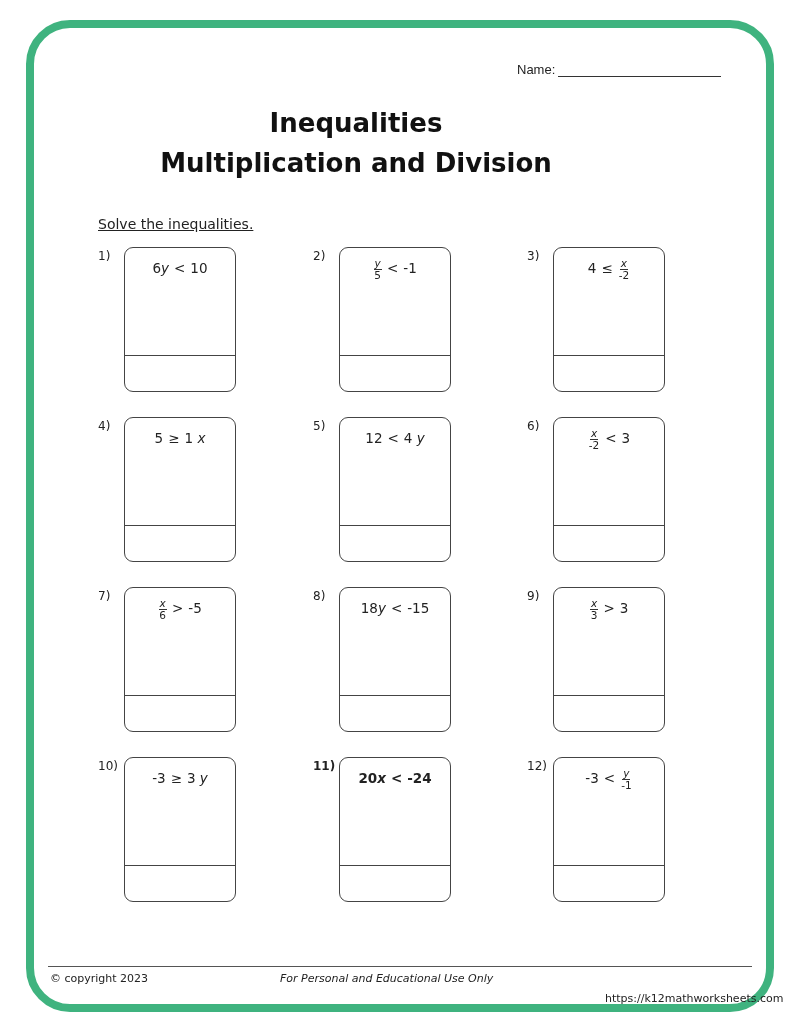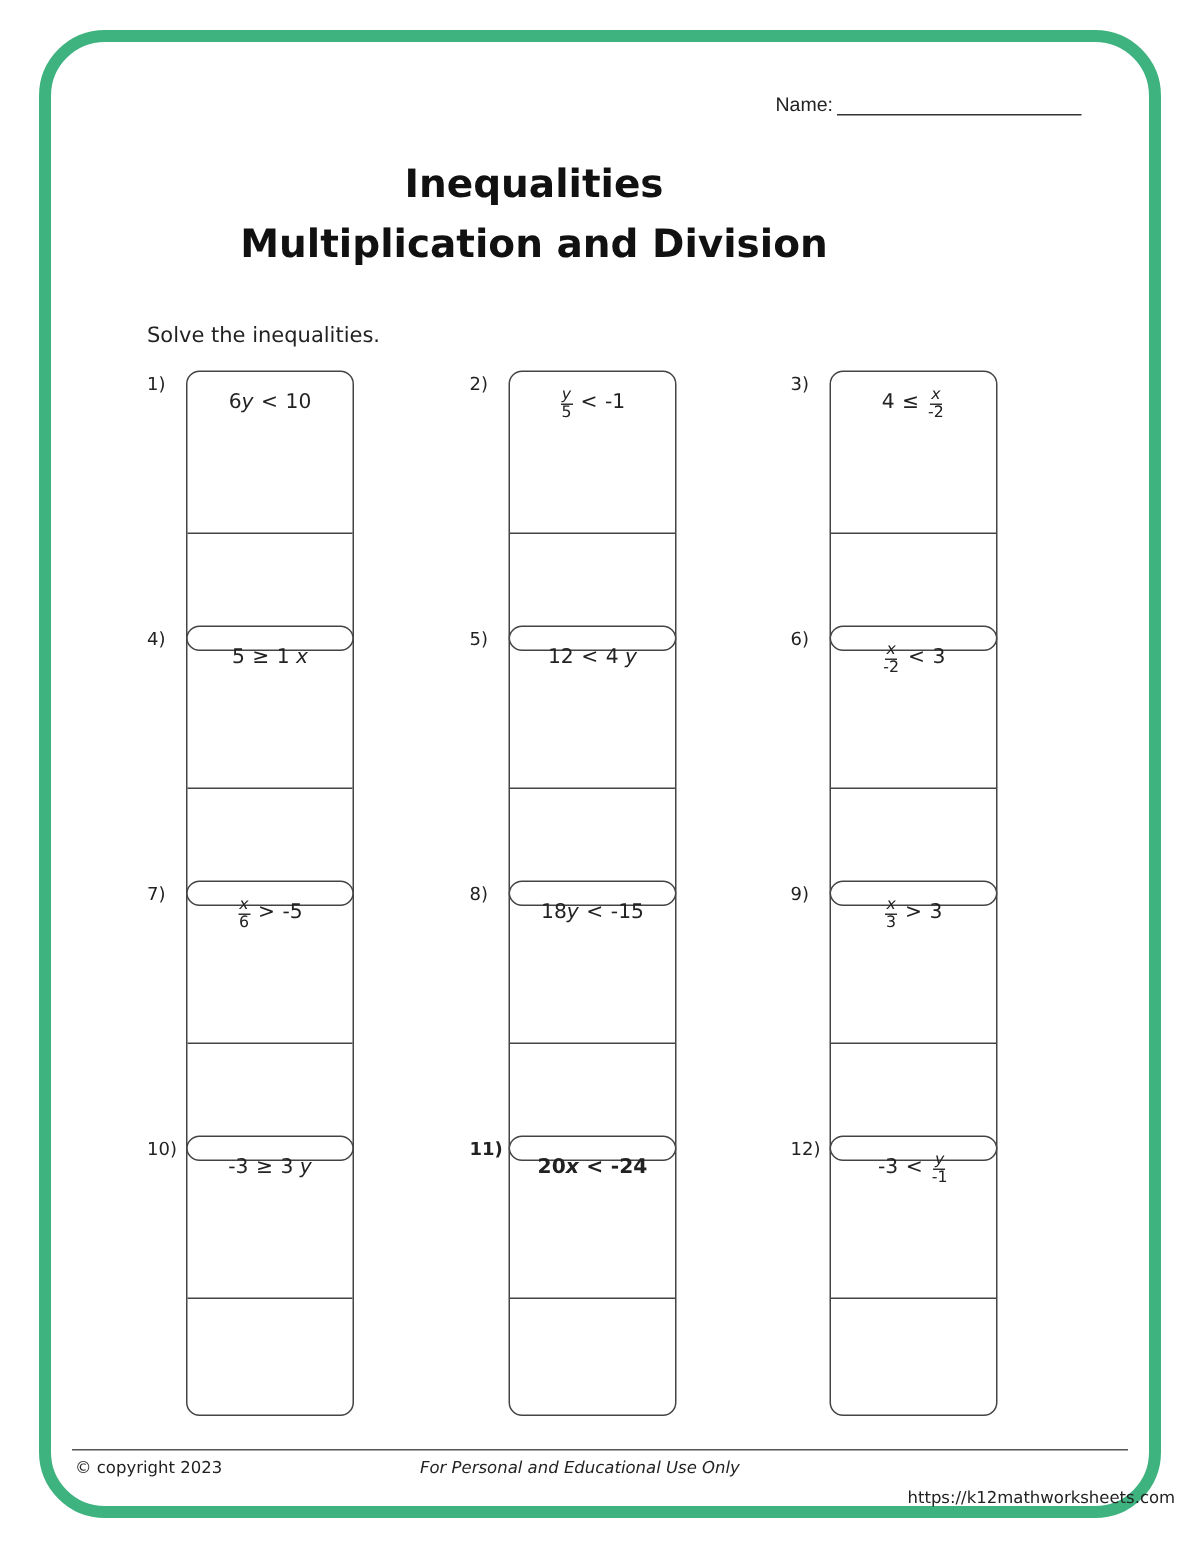--- a/index.html
+++ b/index.html
@@ -8,24 +8,24 @@
     .frame { position: absolute; left: 26px; top: 20px; width: 748px; height: 992px;
              box-sizing: border-box; border: 8px solid #3fb37f; border-radius: 44px; }
     .name-line { position: absolute; left: 517px; top: 62px; font-size: 13px; color: #222;
                  font-family: "Liberation Sans", sans-serif; display: flex; align-items: flex-end; }
     .name-line .blank { display: inline-block; width: 163px; border-bottom: 1px solid #333; margin-left: 3px; height: 14px; }
     .title { position: absolute; left: 0; width: 712px; text-align: center; font-weight: bold;
              font-family: "DejaVu Sans", sans-serif; color: #111; }
     .title.t1 { top: 108px; font-size: 26px; }
     .title.t2 { top: 148px; font-size: 26px; }
     .instructions { position: absolute; left: 98px; top: 216px; font-size: 14px; color: #222;
-                    font-family: "DejaVu Sans", sans-serif; }
+                    font-family: "DejaVu Sans", sans-serif; text-decoration: underline; }
     .problem { position: absolute; width: 170px; height: 150px; }
     .pnum { position: absolute; left: 0; top: 0; font-size: 12px; color: #222; font-family: "DejaVu Sans", sans-serif; }
-    .box { position: absolute; left: 26px; top: 0; width: 112px; height: 187px; box-sizing: border-box;
+    .box { position: absolute; left: 26px; top: 0; width: 112px; height: 145px; box-sizing: border-box;
            border: 1.6px solid #444; border-radius: 9px; }
     .box .divider { position: absolute; left: 0; right: 0; top: 107px; border-top: 1.6px solid #444; }
     .expr { position: absolute; left: 0; right: 0; top: 12px; text-align: center; font-size: 13.5px;
             color: #222; font-family: "DejaVu Sans", sans-serif; display: flex; justify-content: center;
             align-items: flex-start; gap: 5px; white-space: pre; }
     .expr i { font-family: "DejaVu Sans", sans-serif; }
     .frac { display: inline-flex; flex-direction: column; align-items: center; font-size: 10.5px; line-height: 11px; margin-top: -2px; }
     .frac .num { border-bottom: 1px solid #333; padding: 0 1px; font-style: italic; }
     .frac .den { padding: 0 1px; }
     .footer-rule { position: absolute; left: 48px; width: 704px; top: 966px; border-top: 1.5px solid #555; }

